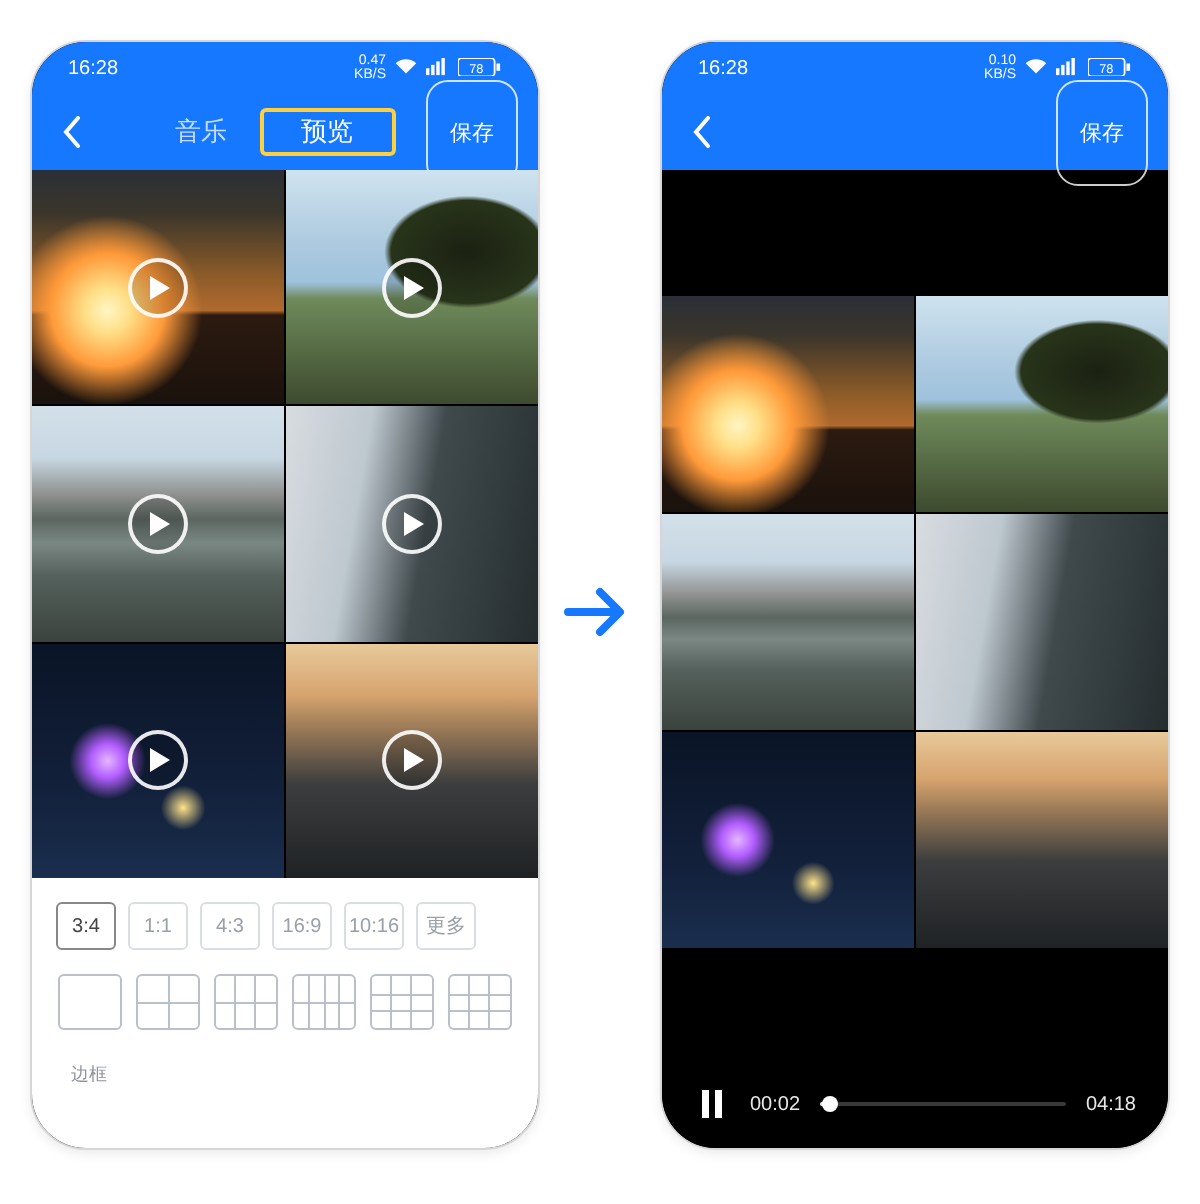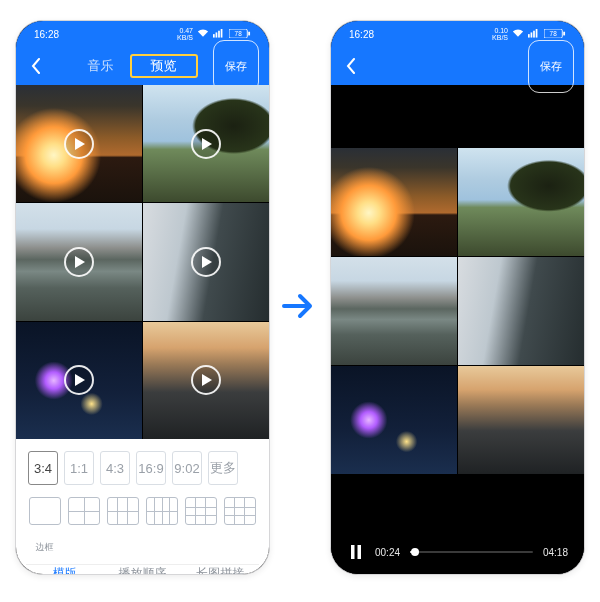--- a/index.html
+++ b/index.html
@@ -42,21 +42,21 @@
  linear-gradient(100deg,#d8dce0 0%,#bec8cf 30%,#404a4d 55%,#252d2f 100%)}
 .bg-night{background:
  radial-gradient(circle at 30% 50%,#e6b6ff 0%,#b25dff 8%,rgba(80,30,120,0) 18%),
  radial-gradient(circle at 60% 70%,#ffe38a 0%,rgba(255,200,90,0) 10%),
  linear-gradient(#0a1426 0%,#12203a 60%,#1a2e4e 100%)}
 .bg-valley{background:
  linear-gradient(#e8c99a 0%,#d6a36e 22%,#9b7a57 36%,#3b3d3e 60%,#1f2224 100%)}
 
 .toolbar{background:#fff;height:137px;display:flex;flex-direction:column;padding:10px 10px 0}
 .ratios{display:flex;gap:6px;padding:2px 2px 10px}
-.ratio-btn{flex:0 0 auto;min-width:30px;height:34px;border:1px solid #d9dee4;border-radius:3px;font-size:13px;color:#9aa0a8;background:#fff;display:flex;align-items:center;justify-content:center}
+.ratio-btn{flex:0 0 auto;min-width:30px;height:24px;border:1px solid #d9dee4;border-radius:3px;font-size:10px;color:#9aa0a8;background:#fff;display:flex;align-items:center;justify-content:center}
 .ratio-btn.active{border-color:#888;color:#444}
 .layouts{display:flex;gap:6px;padding:2px 2px 10px;align-items:flex-start}
 .layout-cell{display:flex;flex-direction:column;align-items:center;gap:16px;width:33px}
 .layout-box{width:32px;height:28px;border:1px solid #b9c0ca;border-radius:3px;position:relative;background:#fff}
 .layout-box.m2 .v{position:absolute;top:0;bottom:0;left:50%;width:1px;background:#b9c0ca}
 .layout-box.m2 .h{position:absolute;left:0;right:0;top:50%;height:1px;background:#b9c0ca}
 .layout-box.m3 .v1{position:absolute;top:0;bottom:0;left:33%;width:1px;background:#b9c0ca}
 .layout-box.m3 .v2{position:absolute;top:0;bottom:0;left:66%;width:1px;background:#b9c0ca}
 .layout-box.m3 .h{position:absolute;left:0;right:0;top:50%;height:1px;background:#b9c0ca}
 .layout-box.m4 .v1{position:absolute;top:0;bottom:0;left:25%;width:1px;background:#b9c0ca}
@@ -169,21 +169,21 @@
           </div>
         </div>
   </div>
 
   <div class="toolbar">
    <div class="ratios">
     <button class="ratio-btn active">3:4</button>
     <button class="ratio-btn">1:1</button>
     <button class="ratio-btn">4:3</button>
     <button class="ratio-btn">16:9</button>
-    <button class="ratio-btn">9:02</button>
+    <button class="ratio-btn">10:16</button>
     <button class="ratio-btn">更多</button>
    </div>
    <div class="layouts">
     <div class="layout-cell">
      <div class="layout-box"></div>
      <span class="layout-label">边框</span>
     </div>
     <div class="layout-cell">
             <div class="layout-box m2">
               <div class="v"></div>
@@ -214,25 +214,20 @@
             </div>
           </div>
     <div class="layout-cell">
             <div class="layout-box m5">
               <div class="v1"></div>
               <div class="v2"></div>
               <div class="h1"></div>
               <div class="h2"></div>
             </div>
           </div>
-   </div>
-   <div class="bottom-tabs">
-    <div class="btab active">模版</div>
-    <div class="btab">播放顺序</div>
-    <div class="btab">长图拼接</div>
    </div>
   </div>
  </div>
 </div>
 
 <div class="arrow">
  <svg width="36" height="28" viewBox="0 0 36 28">
       <path d="M2 14h24M18 4l10 10-10 10" stroke="#1677ff" stroke-width="4" fill="none" stroke-linecap="round" stroke-linejoin="round"></path>
     </svg>
 </div>
@@ -280,21 +275,21 @@
    </div>
   </div>
 
   <div class="player">
    <div class="pp">
           <svg width="12" height="14" viewBox="0 0 12 14">
             <rect x="1" y="0" width="3.5" height="14" fill="#fff"></rect>
             <rect x="7.5" y="0" width="3.5" height="14" fill="#fff"></rect>
           </svg>
         </div>
-   <span>00:24</span>
+   <span>00:02</span>
    <div class="rail">
           <div class="fill"></div>
           <div class="knob"></div>
         </div>
    <span>04:18</span>
   </div>
  </div>
 </div>
 
 </body></html>

